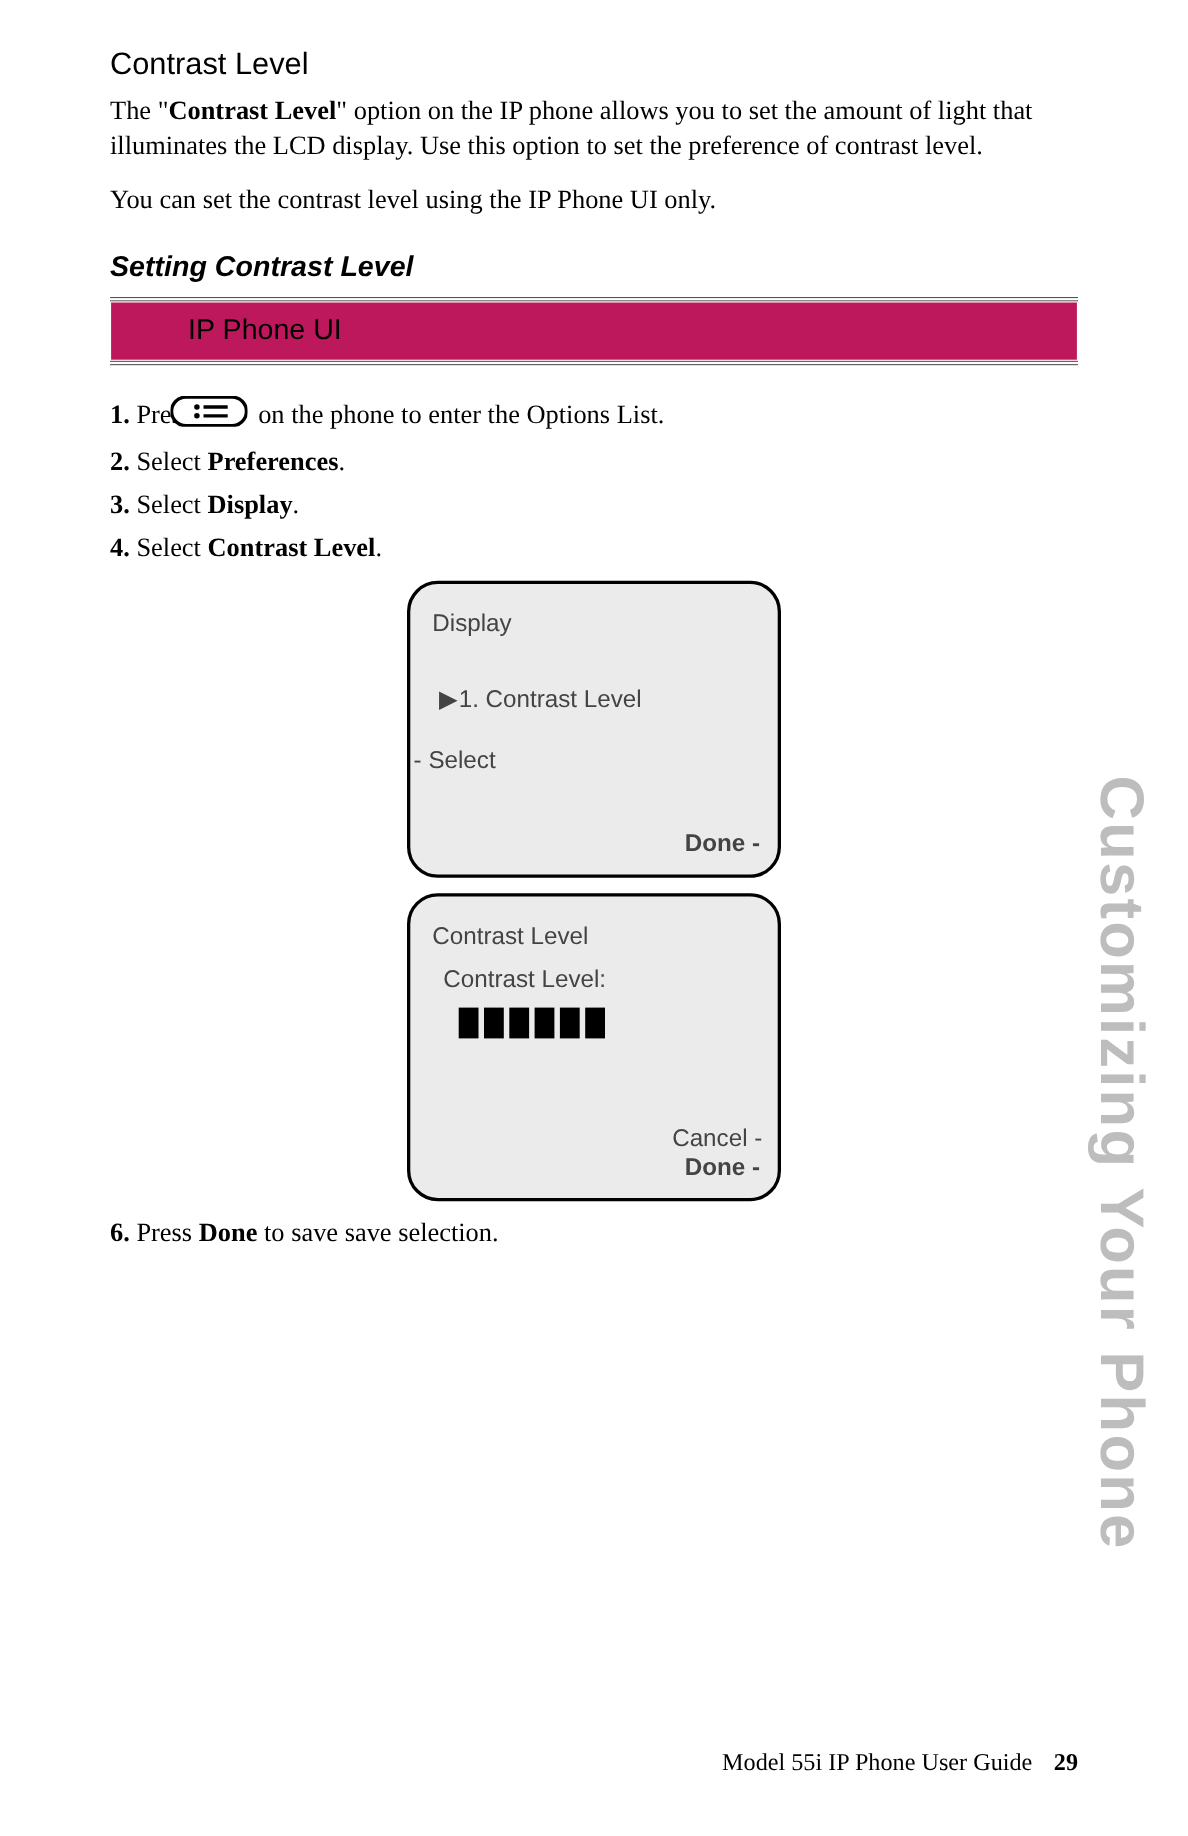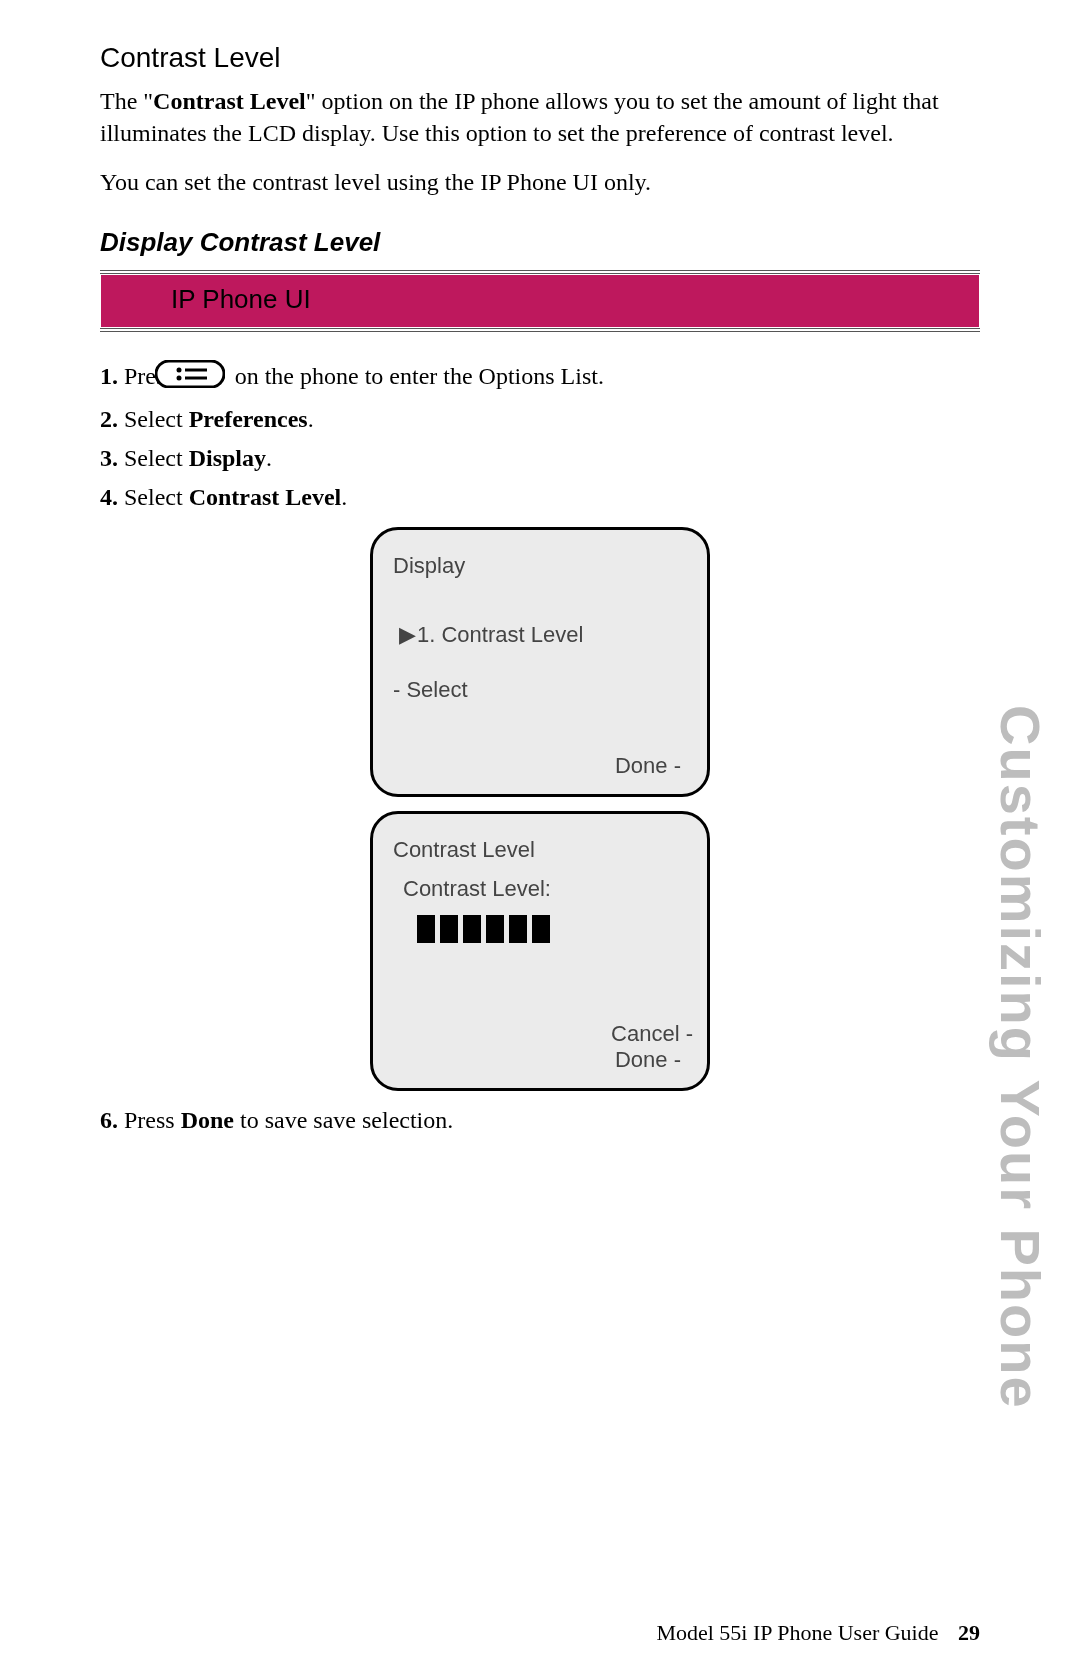--- a/index.html
+++ b/index.html
@@ -73,27 +73,28 @@
     font-family: Arial, Helvetica, sans-serif;
     font-size: 22px;
     color: #444;
   }
   .phone-inner { padding: 22px 16px 16px 20px; height: 100%; position: relative; }
   .screen-title { margin-bottom: 6px; }
   .menu-row { margin-left: 6px; margin-top: 40px; }
   .menu-row .arrow { display: inline-block; width: 18px; }
   .softkey-left {
     position: absolute;
-    left: 20px;
+    left: 3px;
     bottom: 90px;
   }
   .softkey-right-bottom {
     position: absolute;
-    right: 26px;
+    right: 16px;
     bottom: 14px;
+    font-weight: bold;
   }
   .softkey-right-upper {
     position: absolute;
     right: 14px;
     bottom: 40px;
   }
   .contrast-bars {
     margin-top: 10px;
     margin-left: 24px;
   }
@@ -117,40 +118,40 @@
     font-family: Arial, Helvetica, sans-serif;
     font-weight: bold;
     font-size: 56px;
     color: #bdbdbd;
     writing-mode: vertical-rl;
     text-orientation: mixed;
     letter-spacing: 2px;
   }
   .footer {
     position: absolute;
-    bottom: 21px;
+    bottom: 52px;
     right: 100px;
     font-family: "Times New Roman", serif;
     font-size: 22px;
   }
   .footer .page { font-weight: bold; margin-left: 14px; }
   .gap { height: 4px; }
 </style>
 </head>
 <body>
 
 <div class="content">
 
   <div class="section-heading">Contrast Level</div>
 
   <p class="paragraph">The "<b>Contrast Level</b>" option on the IP phone allows you to set the amount of light that illuminates the LCD display. Use this option to set the preference of contrast level.</p>
 
   <p class="paragraph">You can set the contrast level using the IP Phone UI only.</p>
 
-  <div class="sub-heading">Display Contrast Level</div>
+  <div class="sub-heading">Setting Contrast Level</div>
 
   <div class="ui-bar-wrap">
     <div class="ui-bar">IP Phone UI</div>
   </div>
 
   <div class="step">
     <span class="num">1.</span>
     <span>Press</span>
     <span class="key-icon">
       <svg width="70" height="28" viewBox="0 0 70 28">

